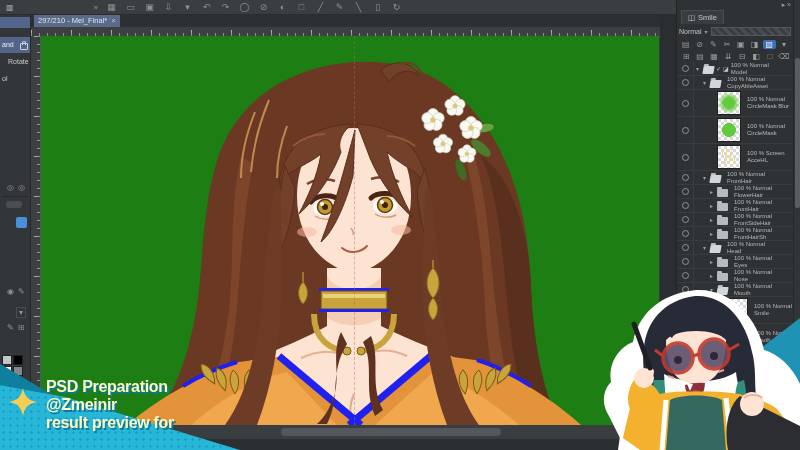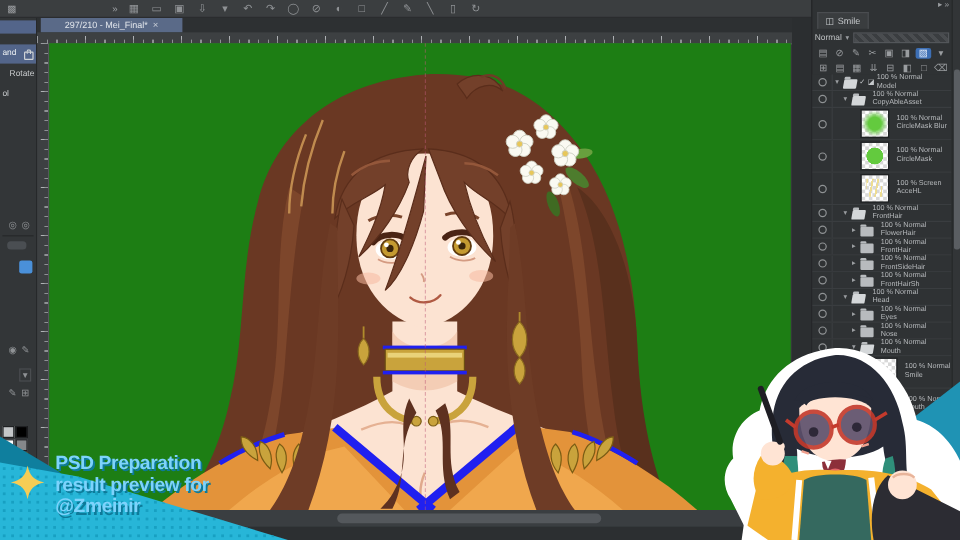--- a/index.html
+++ b/index.html
@@ -22,21 +22,21 @@
         border:1px solid #cfd3d6;border-bottom:none;border-radius:2px 2px 0 0;}
   .dock-icons{position:absolute;display:flex;gap:4px;color:#8f9295;font-size:8px;}
   .dock-div{position:absolute;left:2px;width:26px;height:1px;background:#26282a;}
   .dock-pill{position:absolute;left:6px;width:16px;height:7px;background:#4a4e52;border-radius:3px;}
   .dock-bluebtn{position:absolute;width:11px;height:11px;background:#4a90d9;border-radius:2px;}
   #swatches{position:absolute;left:2px;top:340px;width:28px;display:flex;flex-wrap:wrap;gap:1px;}
   .swatch{width:8px;height:8px;border:1px solid #1f2123;}
   
   #tabbar{position:absolute;left:31px;top:15px;width:629px;height:12px;background:#2d3032;z-index:1;}
   #doctab{position:absolute;left:3px;top:0;height:12px;background:#5a6a88;color:#e2e6ec;
-          font-size:7.5px;line-height:12px;padding:0 20px;display:flex;gap:4px;align-items:center;}
+          font-size:7.5px;line-height:12px;padding:0 4px;display:flex;gap:4px;align-items:center;}
   #doctab .close{color:#c3c9d4;font-size:8px;cursor:pointer;}
   #ruler-h{position:absolute;left:31px;top:27px;width:629px;height:9px;background:#3d4042;
            border-bottom:1px solid #55585b;z-index:1;
            background-image:repeating-linear-gradient(to right,#8e9194 0 1px,rgba(0,0,0,0) 1px 8px),
                             repeating-linear-gradient(to right,#aeb1b4 0 1px,rgba(0,0,0,0) 1px 40px);
            background-size:100% 3px,100% 6px;background-position:left bottom,left bottom;background-repeat:no-repeat;}
   #ruler-v{position:absolute;left:31px;top:36px;width:9px;height:389px;background:#3d4042;
            border-right:1px solid #55585b;z-index:1;
            background-image:repeating-linear-gradient(to bottom,#8e9194 0 1px,rgba(0,0,0,0) 1px 8px),
                             repeating-linear-gradient(to bottom,#aeb1b4 0 1px,rgba(0,0,0,0) 1px 40px);
@@ -91,21 +91,21 @@
   
   #guide{position:absolute;left:354px;top:36px;height:389px;border-left:1px dashed rgba(190,90,120,.45);z-index:2;}
   
   #banner{position:absolute;left:0;top:352px;width:250px;height:98px;z-index:5;pointer-events:none;}
   #banner .shadow{position:absolute;left:0;top:0;width:130px;height:98px;background:#0f7f9e;
         clip-path:polygon(0 12%,38% 42%,78% 100%,0 100%);}
   #banner .main{position:absolute;left:0;top:0;width:250px;height:98px;background-color:#27b6d8;
         background-image:radial-gradient(#17a0c2 1.1px,rgba(0,0,0,0) 1.2px);background-size:7px 7px;
         clip-path:polygon(0 34%,26% 46%,96% 100%,0 100%);}
   #banner .star{position:absolute;left:9px;top:36px;}
-  #banner .text{position:absolute;left:46px;top:26px;color:#7dd3fc;font-weight:bold;
+  #banner .text{position:absolute;left:46px;top:26px;color:#fef9c3;font-weight:bold;
         font-size:16px;line-height:18px;letter-spacing:-.3px;text-shadow:1.6px 1.8px 0 #0d7a99;}
   
   #mascot{position:absolute;left:600px;top:288px;z-index:6;}
 </style>
 </head>
 <body>
 
 <div id="app">
 
   <div id="cmdbar">
@@ -619,22 +619,22 @@
   </div>
 
   <div id="banner">
     <div class="shadow"></div>
     <div class="main"></div>
     <svg class="star" width="28" height="28" viewBox="0 0 26 26">
       <path d="M13,0 C14.5,8 18,11.5 26,13 C18,14.5 14.5,18 13,26 C11.5,18 8,14.5 0,13 C8,11.5 11.5,8 13,0 Z" fill="#f6cd55"></path>
     </svg>
     <div class="text">
       <div>PSD Preparation</div>
+      <div>@Zmeinir</div>
       <div>result preview for</div>
-      <div>@Zmeinir</div>
     </div>
   </div>
 
   <svg id="mascot" width="200" height="162" viewBox="0 0 200 162">
     <polygon points="200,30 156,64 200,142" fill="#1f93b4"></polygon>
     <path d="M96,2 C58,6 38,28 33,54 C18,60 8,76 11,94 C3,102 1,116 9,128 L26,162 L200,162 L200,96 C192,78 178,66 164,62 C158,32 132,0 96,2 Z" fill="#ffffff"></path>
     <path d="M95,8 C64,12 46,34 44,60 C40,88 52,104 48,124 C60,116 66,100 64,86 C84,96 118,96 136,84 C138,104 146,118 160,122 C152,104 158,86 152,64 C146,32 124,6 95,8 Z" fill="#272b37"></path>
     <path d="M54,92 C50,110 54,122 60,130 C66,120 66,104 64,92 Z" fill="#2f8f7a"></path>
     <path d="M144,92 C148,108 146,120 140,128 C134,118 134,104 138,94 Z" fill="#2f8f7a"></path>
     <path d="M66,52 C66,80 76,96 96,96 C116,96 126,78 126,52 C116,40 76,40 66,52 Z" fill="#ffe4d4"></path>

